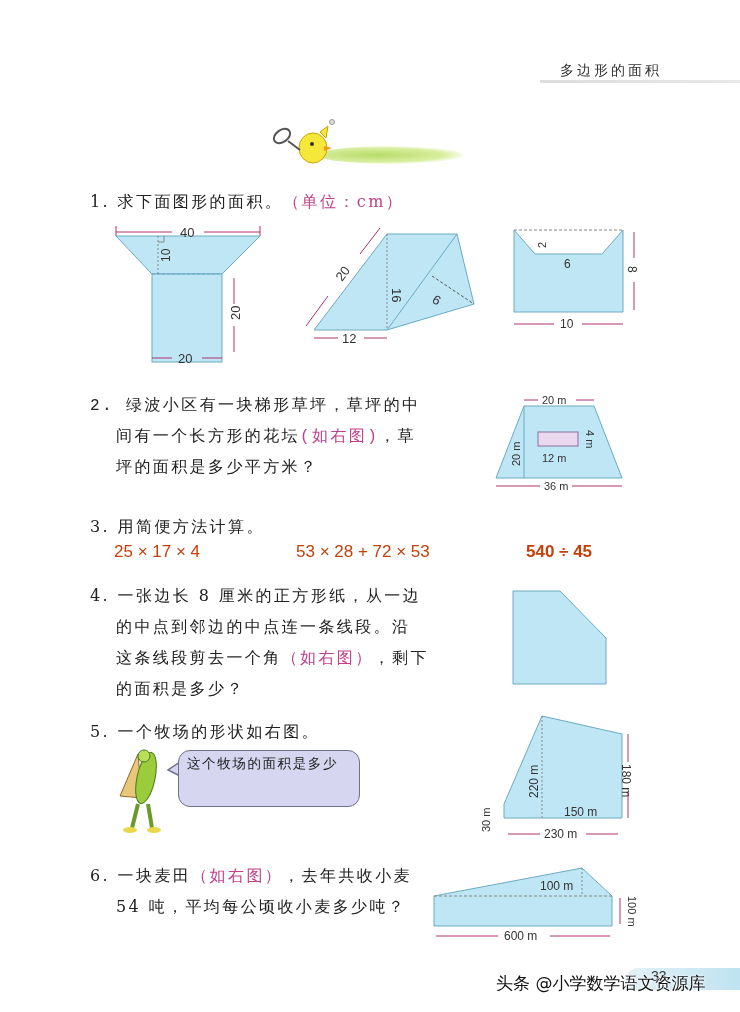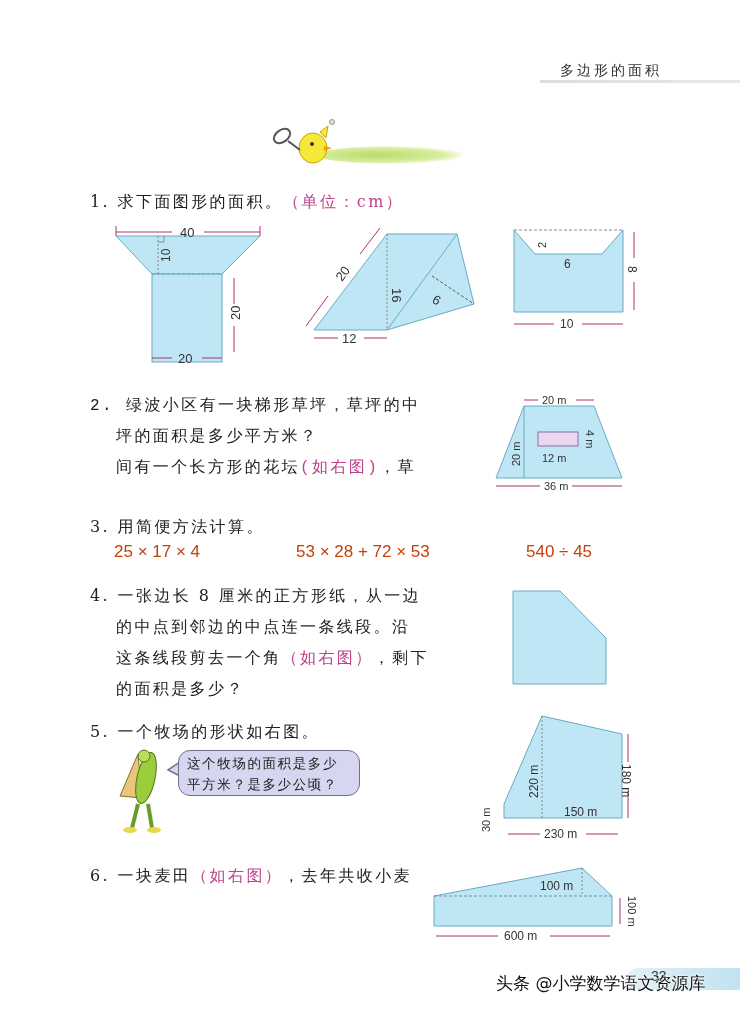--- a/index.html
+++ b/index.html
@@ -7,21 +7,21 @@
   .abs{position:absolute;}
   .header{left:560px;top:62px;font-size:14px;letter-spacing:3px;color:#333;}
   .header-rule{left:540px;top:80px;width:200px;height:3px;background:linear-gradient(to right,#ddd,#e8e8e8);}
   .title-wrap{left:268px;top:118px;width:200px;height:52px;}
   .title-swoosh{left:50px;top:28px;width:145px;height:18px;border-radius:50%;background:radial-gradient(ellipse at 40% 50%,#b7dc6a 0%,#d9ee9f 55%,rgba(255,255,255,0) 75%);}
   .title-text{left:74px;top:10px;font-size:22px;letter-spacing:14px;color:#2c2c2c;font-family:"DejaVu Sans","Liberation Sans",sans-serif;}
   .q{font-size:16px;line-height:31px;color:#222;letter-spacing:2.4px;}
   .pink{color:#c0428a;}
   .calc{font-family:"Liberation Sans","DejaVu Sans",sans-serif;font-size:17px;color:#c2410c;}
   svg text{font-family:"Liberation Sans","DejaVu Sans",sans-serif;fill:#333;}
-  .bubble{left:178px;top:750px;width:182px;height:46px;border:1.5px solid #6f6f8a;border-radius:12px;background:#d6d6f0;font-size:13.5px;line-height:21px;padding:2px 0 0 8px;box-sizing:border-box;letter-spacing:1.6px;}
+  .bubble{left:178px;top:750px;width:182px;height:57px;border:1.5px solid #6f6f8a;border-radius:12px;background:#d6d6f0;font-size:13.5px;line-height:21px;padding:2px 0 0 8px;box-sizing:border-box;letter-spacing:1.6px;}
   .footer-tab{left:625px;top:968px;width:115px;height:22px;background:linear-gradient(to right,#e3f1f7,#bfe3f1);border-radius:14px 0 0 0;}
   .page-num{left:651px;top:968px;font-size:14px;color:#333;font-family:"Liberation Sans",sans-serif;}
   .watermark{left:496px;top:972px;font-size:17px;color:#111;font-family:"DejaVu Sans","Liberation Sans",sans-serif;text-shadow:0 0 3px #fff,0 0 3px #fff;}
 </style>
 </head>
 <body>
 
 <div class="abs header">多边形的面积</div>
 <div class="abs header-rule"></div>
 
@@ -86,22 +86,22 @@
   <line x1="124" y1="6" x2="124" y2="32" stroke="#b0306e"></line>
     <line x1="124" y1="56" x2="124" y2="84" stroke="#b0306e"></line>
   <text x="118" y="40" font-size="12" transform="rotate(90 118 40)">8</text>
   <line x1="4" y1="98" x2="44" y2="98" stroke="#b0306e"></line>
     <line x1="72" y1="98" x2="113" y2="98" stroke="#b0306e"></line>
   <text x="50" y="102" font-size="12">10</text>
 </svg>
 
 <div class="abs q" style="left:90px;top:391px;width:370px;font-family:Liberation Mono, monospace;">
   <div><span>2.</span> <span>绿波小区有一块梯形草坪，草坪的中</span></div>
+  <div style="padding-left:26px"><span>间有一个长方形的花坛</span><span class="pink">(如右图)</span><span>，草</span></div>
   <div style="padding-left:26px"><span>坪的面积是多少平方米？</span></div>
-  <div style="padding-left:26px"><span>间有一个长方形的花坛</span><span class="pink">(如右图)</span><span>，草</span></div>
 </div>
 
 <svg class="abs" style="left:490px;top:390px" width="140" height="104">
   <polygon points="6,88 34,16 104,16 132,88" fill="#bfe6f5" stroke="#6aaac2" stroke-width="1"></polygon>
   <line x1="34" y1="16" x2="34" y2="88" stroke="#6aaac2"></line>
   <rect x="48" y="42" width="40" height="14" fill="#ead8f0" stroke="#8c6fa0"></rect>
   <line x1="34" y1="10" x2="48" y2="10" stroke="#b0306e"></line>
     <line x1="86" y1="10" x2="104" y2="10" stroke="#b0306e"></line>
   <text x="52" y="14" font-size="11">20 m</text>
   <text x="30" y="76" font-size="11" transform="rotate(-90 30 76)">20 m</text>
@@ -110,21 +110,21 @@
   <line x1="6" y1="96" x2="50" y2="96" stroke="#b0306e"></line>
     <line x1="82" y1="96" x2="132" y2="96" stroke="#b0306e"></line>
   <text x="54" y="100" font-size="11">36 m</text>
 </svg>
 
 <div class="abs q" style="left:90px;top:511px;">
   <span>3.</span> <span>用简便方法计算。</span>
 </div>
 <div class="abs calc" style="left:114px;top:542px;">25 × 17 × 4</div>
 <div class="abs calc" style="left:296px;top:542px;">53 × 28 + 72 × 53</div>
-<div class="abs calc" style="left:526px;top:542px;">540 ÷ 45</div>
+<div class="abs calc" style="left:526px;top:542px;font-weight:bold;">540 ÷ 45</div>
 
 <div class="abs q" style="left:90px;top:580px;width:370px;">
   <div><span>4.</span> <span>一张边长 8 厘米的正方形纸，从一边</span></div>
   <div style="padding-left:26px"><span>的中点到邻边的中点连一条线段。沿</span></div>
   <div style="padding-left:26px"><span>这条线段剪去一个角</span><span class="pink">（如右图）</span><span>，剩下</span></div>
   <div style="padding-left:26px"><span>的面积是多少？</span></div>
 </div>
 
 <svg class="abs" style="left:510px;top:588px" width="100" height="100">
   <polygon points="3,3 50,3 96,50 96,96 3,96" fill="#bfe6f5" stroke="#6aaac2" stroke-width="1"></polygon>
@@ -140,39 +140,39 @@
   <line x1="22" y1="56" x2="16" y2="80" stroke="#6a9a2a" stroke-width="4"></line>
   <line x1="32" y1="56" x2="36" y2="80" stroke="#6a9a2a" stroke-width="4"></line>
   <ellipse cx="14" cy="82" rx="7" ry="3" fill="#e8d84a"></ellipse>
     <ellipse cx="38" cy="82" rx="7" ry="3" fill="#e8d84a"></ellipse>
 </svg>
 <svg class="abs" style="left:166px;top:760px" width="16" height="20">
   <polygon points="14,2 2,10 14,16" fill="#d6d6f0" stroke="#6f6f8a" stroke-width="1.5"></polygon>
 </svg>
 <div class="abs bubble">
   <div>这个牧场的面积是多少</div>
-  <div>平方米？是多少公顷？</div>
 </div>
 
 <svg class="abs" style="left:468px;top:710px" width="172" height="134">
   <polygon points="36,94 74,6 154,24 154,108 36,108" fill="#bfe6f5" stroke="#6aaac2" stroke-width="1"></polygon>
   <line x1="74" y1="6" x2="74" y2="108" stroke="#888" stroke-dasharray="2,2"></line>
   <text x="70" y="88" font-size="12" transform="rotate(-90 70 88)">220 m</text>
   <line x1="160" y1="24" x2="160" y2="52" stroke="#b0306e"></line>
     <line x1="160" y1="82" x2="160" y2="108" stroke="#b0306e"></line>
   <text x="154" y="54" font-size="12" transform="rotate(90 154 54)">180 m</text>
   <text x="22" y="122" font-size="11" transform="rotate(-90 22 122)">30 m</text>
   <text x="96" y="106" font-size="12">150 m</text>
   <line x1="40" y1="124" x2="72" y2="124" stroke="#b0306e"></line>
     <line x1="118" y1="124" x2="150" y2="124" stroke="#b0306e"></line>
   <text x="76" y="128" font-size="12">230 m</text>
 </svg>
 
 <div class="abs q" style="left:90px;top:860px;width:340px;">
   <div><span>6.</span> <span>一块麦田</span><span class="pink">（如右图）</span><span>，去年共收小麦</span></div>
+  <div style="padding-left:26px"><span>54 吨，平均每公顷收小麦多少吨？</span></div>
 </div>
 
 <svg class="abs" style="left:430px;top:862px" width="220" height="84">
   <polygon points="4,34 152,6 182,34 182,64 4,64" fill="#bfe6f5" stroke="#6aaac2" stroke-width="1"></polygon>
   <line x1="4" y1="34" x2="182" y2="34" stroke="#888" stroke-dasharray="3,2"></line>
   <line x1="152" y1="6" x2="152" y2="34" stroke="#888" stroke-dasharray="2,2"></line>
   <text x="110" y="28" font-size="12">100 m</text>
   <line x1="190" y1="36" x2="190" y2="62" stroke="#b0306e"></line>
   <text x="198" y="34" font-size="11" transform="rotate(90 198 34)">100 m</text>
   <line x1="6" y1="74" x2="68" y2="74" stroke="#b0306e"></line>

